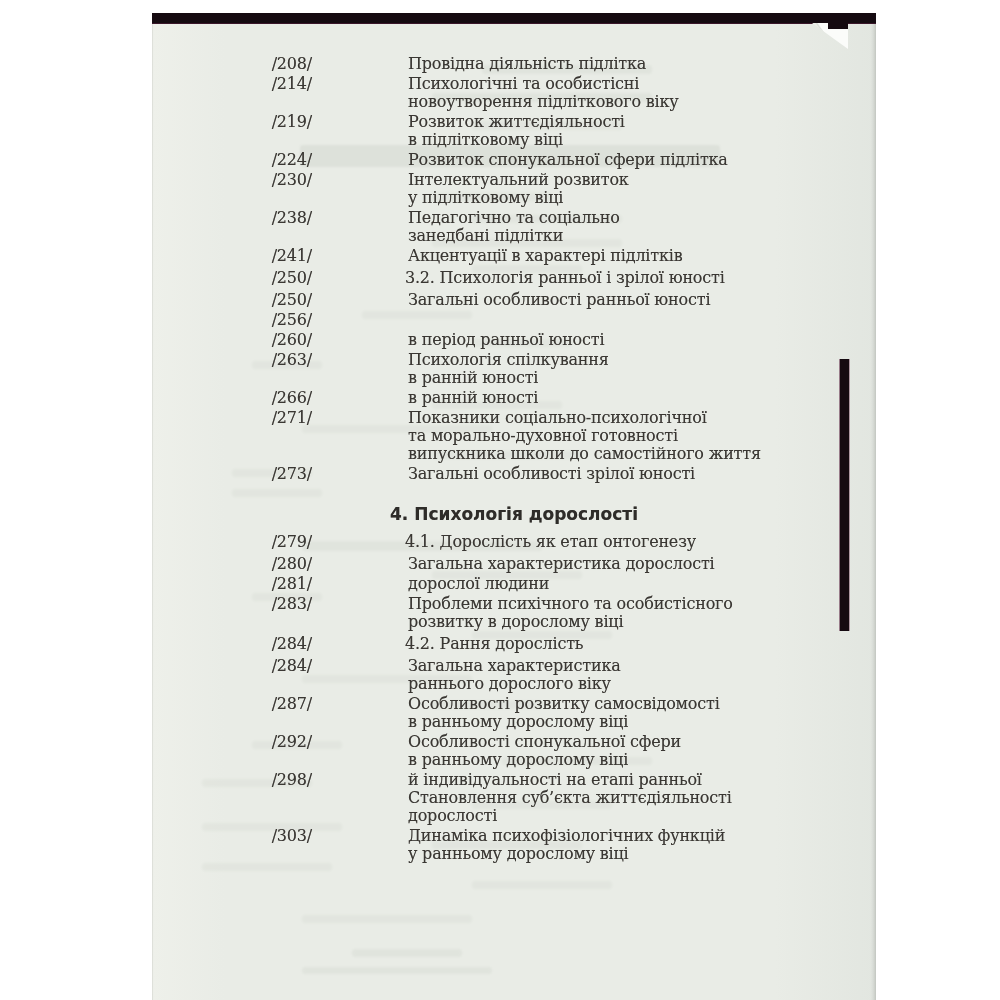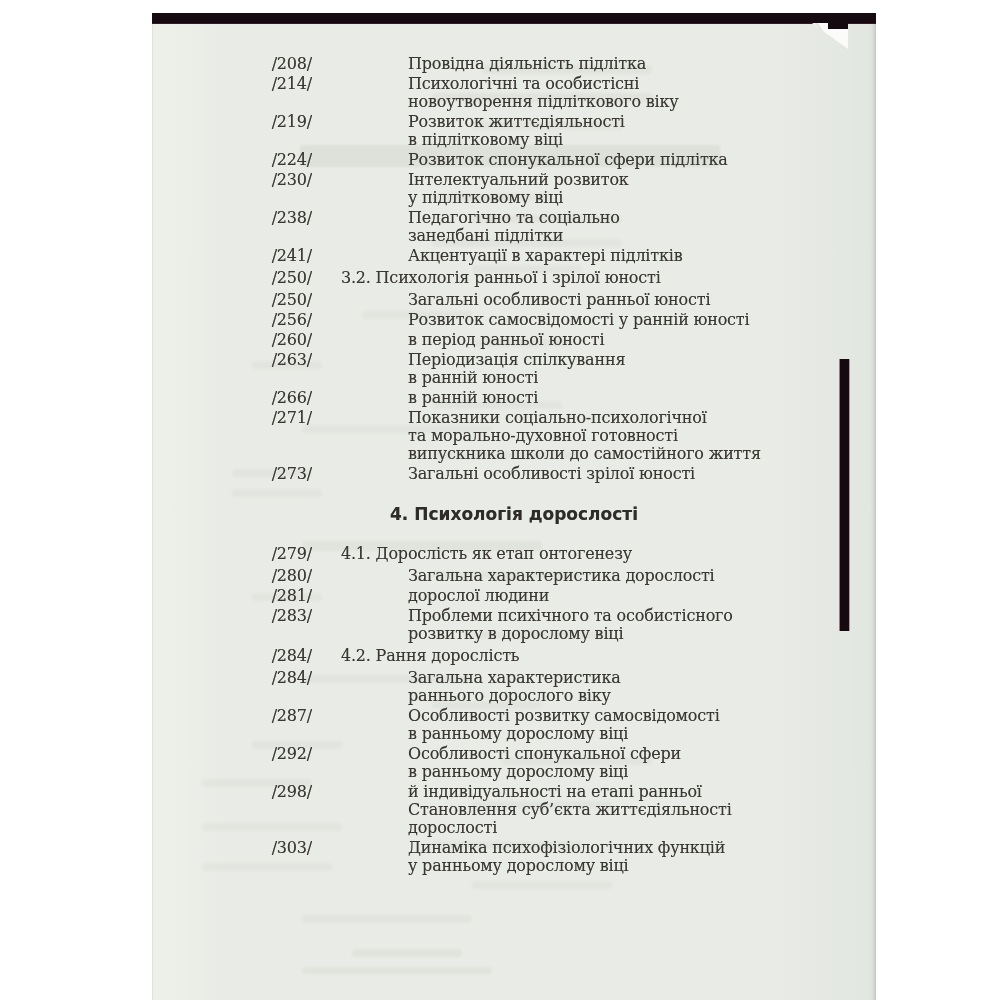--- a/index.html
+++ b/index.html
@@ -61,28 +61,28 @@
     padding-top:42px;
     color:var(--ink);
     font-size:16px;line-height:18px;
     letter-spacing:-0.2px;
     text-shadow:0 0 0.5px rgba(58,55,51,0.45);
   }
   .entry{display:flex;align-items:flex-start;margin-bottom:2px;}
   .entry .num{flex:none;width:160px;text-align:right;white-space:nowrap;}
   .entry .title{margin-left:96px;}
   .entry.section{margin-top:4px;margin-bottom:4px;}
-  .entry.section .title{margin-left:29px;}
+  .entry.section .title{margin-left:93px;}
   .line{white-space:nowrap;}
   .part-heading{
     text-align:center;
     font-family:"DejaVu Sans","Liberation Sans",sans-serif;
     font-weight:bold;color:var(--heading-ink);
     font-size:17px;line-height:22px;
-    margin:20px 0 20px 0;
+    margin:20px 0 8px 0;
     letter-spacing:0;
   }
 </style>
 </head>
 <body>
 
 <div class="photo">
   <div class="page">
     <div class="ghosts" id="ghosts">
         <div class="ghost-line" style="left: 330px; top: 52px; width: 170px; height: 9px; opacity: 0.07;"></div>
@@ -182,36 +182,33 @@
 
   <div class="entry">
     <div class="num">/250/</div>
     <div class="title">
             <div class="line">Загальні особливості ранньої юності</div>
           </div>
   </div>
 
   <div class="entry">
     <div class="num">/256/</div>
-    <div class="title">
-            <div class="line">Розвиток самосвідомості у ранній юності</div>
-          </div>
   </div>
 
   <div class="entry">
     <div class="num">/260/</div>
     <div class="title">
             <div class="line">в період ранньої юності</div>
           </div>
   </div>
 
   <div class="entry">
     <div class="num">/263/</div>
     <div class="title">
-            <div class="line">Періодизація спілкування</div>
+            <div class="line">Психологія спілкування</div>
             <div class="line">в ранній юності</div>
           </div>
   </div>
 
   <div class="entry">
     <div class="num">/266/</div>
     <div class="title">
             <div class="line">в ранній юності</div>
           </div>
   </div>

